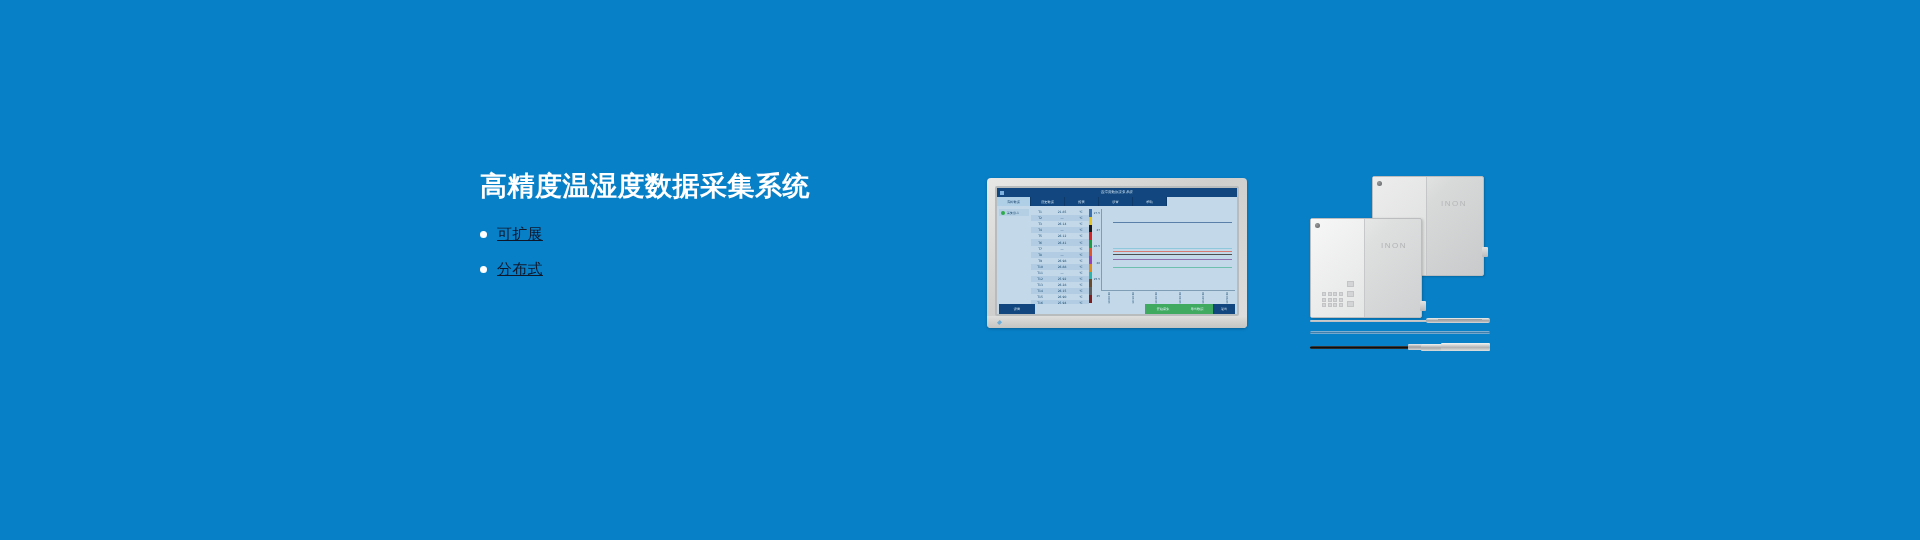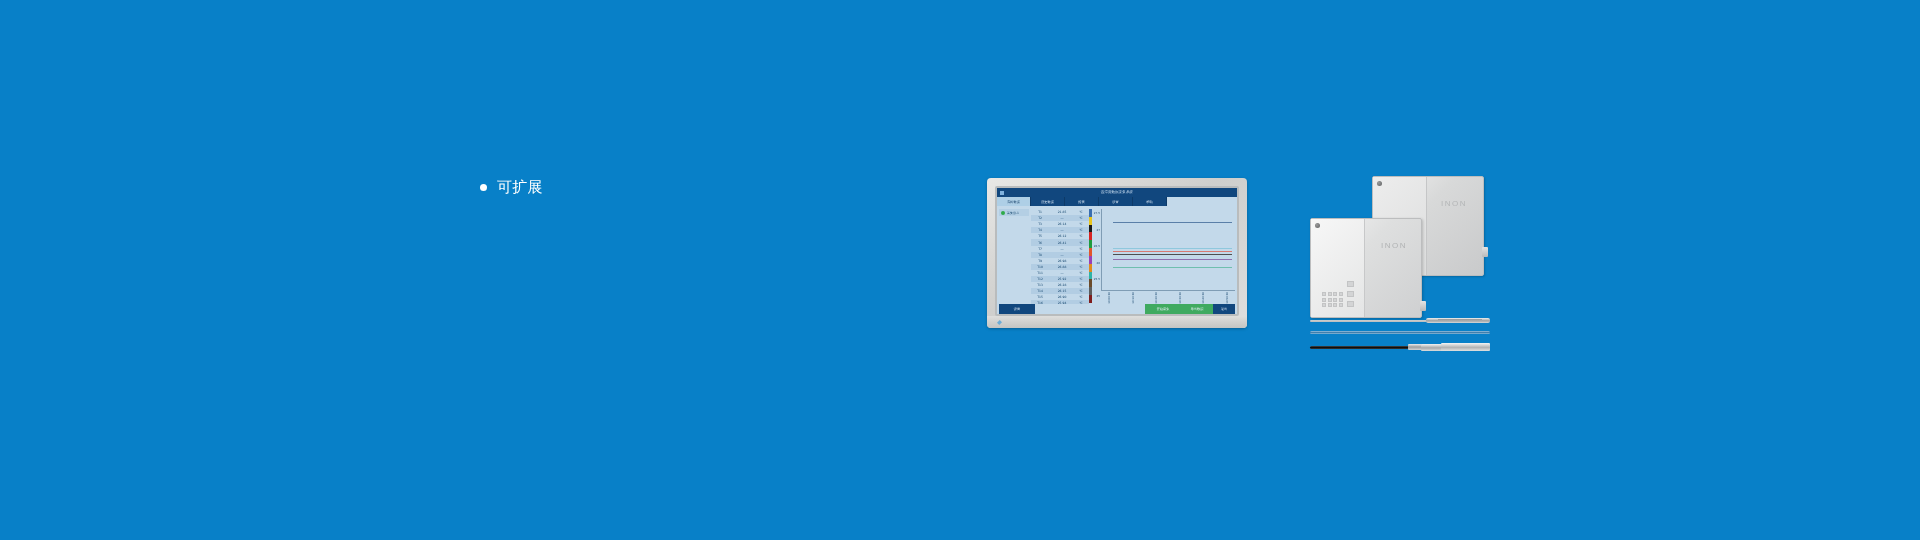--- a/index.html
+++ b/index.html
@@ -63,23 +63,24 @@
   .feature-dot {
     width: 7px;
     height: 7px;
     border-radius: 50%;
     background: #ffffff;
     margin-right: 10px;
     flex: 0 0 auto;
   }
   .feature-label {
     font-size: 15px;
-    color: #ffffff;
+    color: #0f172a;
     letter-spacing: 0.3px;
     white-space: nowrap;
+    text-decoration: underline;
   }
 
   
   #monitor {
     position: absolute;
     left: 987px;
     top: 178px;
     width: 260px;
     height: 150px;
     background: linear-gradient(150deg, #e8e8e6 0%, #cfcfcd 45%, #dedede 100%);
@@ -499,24 +500,29 @@
     background: linear-gradient(180deg,#f4f5f5,#b1b3b4 55%,#e0e1e1);
     border-radius: 1px;
   }
 </style>
 </head>
 <body>
 
 <div id="banner">
 
   <div id="text-block">
+    <h1 id="headline">高精度温湿度数据采集系统</h1>
     <ul class="feature-list">
       <li class="feature-item">
         <span class="feature-dot"></span>
         <span class="feature-label">可扩展</span>
+      </li>
+      <li class="feature-item">
+        <span class="feature-dot"></span>
+        <span class="feature-label">分布式</span>
       </li>
     </ul>
   </div>
 
   <div id="monitor">
     <div id="monitor-inner-bezel">
       <div id="screen">
 
         <div id="screen-titlebar">
           <span id="screen-app-icon"></span>

